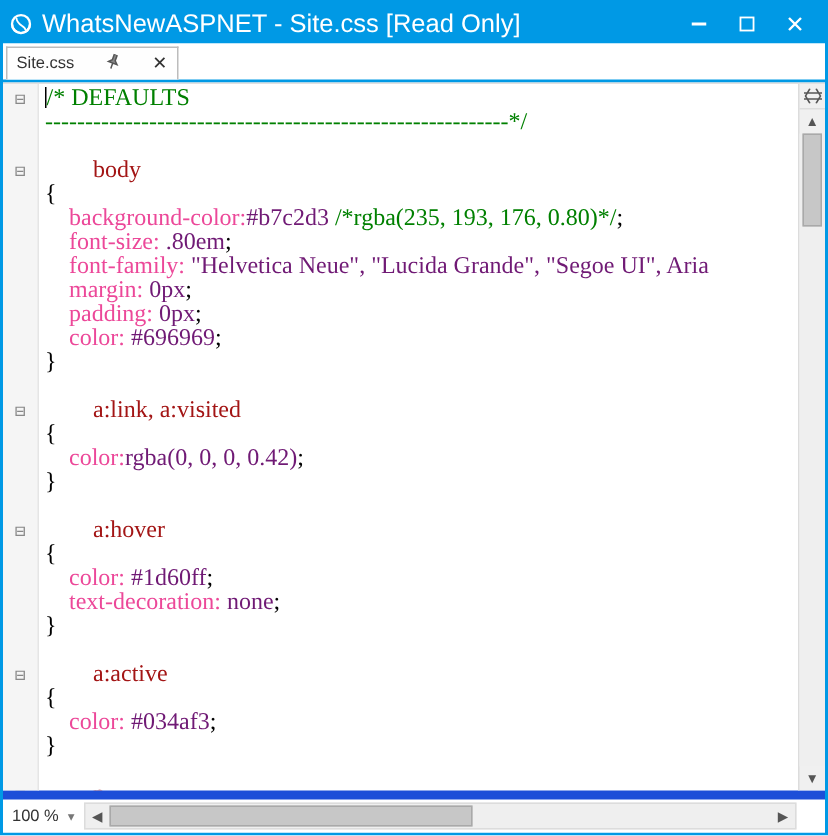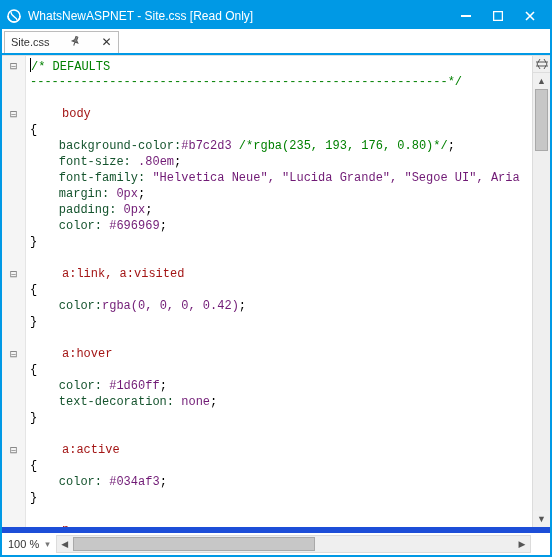--- a/index.html
+++ b/index.html
@@ -21,21 +21,21 @@
     background: #fff;
   }
   
   .titlebar {
     height: 28px;
     background: #0099e5;
     color: #fff;
     display: flex;
     align-items: center;
     padding: 0 6px 0 4px;
-    font-size: 12px;
+    font-size: 17px;
   }
   .titlebar .app-icon {
     width: 16px;
     height: 16px;
     margin-right: 6px;
     flex: 0 0 auto;
   }
   .titlebar .title-text {
     flex: 1 1 auto;
     white-space: nowrap;
@@ -108,22 +108,22 @@
   }
   .gutter .fold {
     display: block;
     text-align: center;
     color: #888;
     height: 16px;
     cursor: default;
   }
   .code {
     flex: 1 1 auto;
-    font-family: Liberation Mono, monospace;
-    font-size: 12px;
+    font-family: Liberation Serif, serif;
+    font-size: 16px;
     line-height: 16px;
     white-space: pre;
     padding: 2px 0 0 4px;
     overflow: hidden;
     position: relative;
   }
   .code .line {
     height: 16px;
     display: block;
   }
@@ -215,21 +215,21 @@
     background: #c7c7c7;
     border: 1px solid #a9a9a9;
   }
   .bottombar .corner {
     width: 17px;
     height: 100%;
   }
   
   .c-comment { color: #008000; }
   .c-sel     { color: #a31515; margin-left: 32px; }
-  .c-prop    { color: #14532d; }
+  .c-prop    { color: #ec4899; }
   .c-val     { color: #701a75; }
   .c-punc    { color: #000; }
   .caret {
     display: inline-block;
     width: 0;
     border-left: 1px solid #000;
     height: 14px;
     vertical-align: -2px;
   }
 </style>

